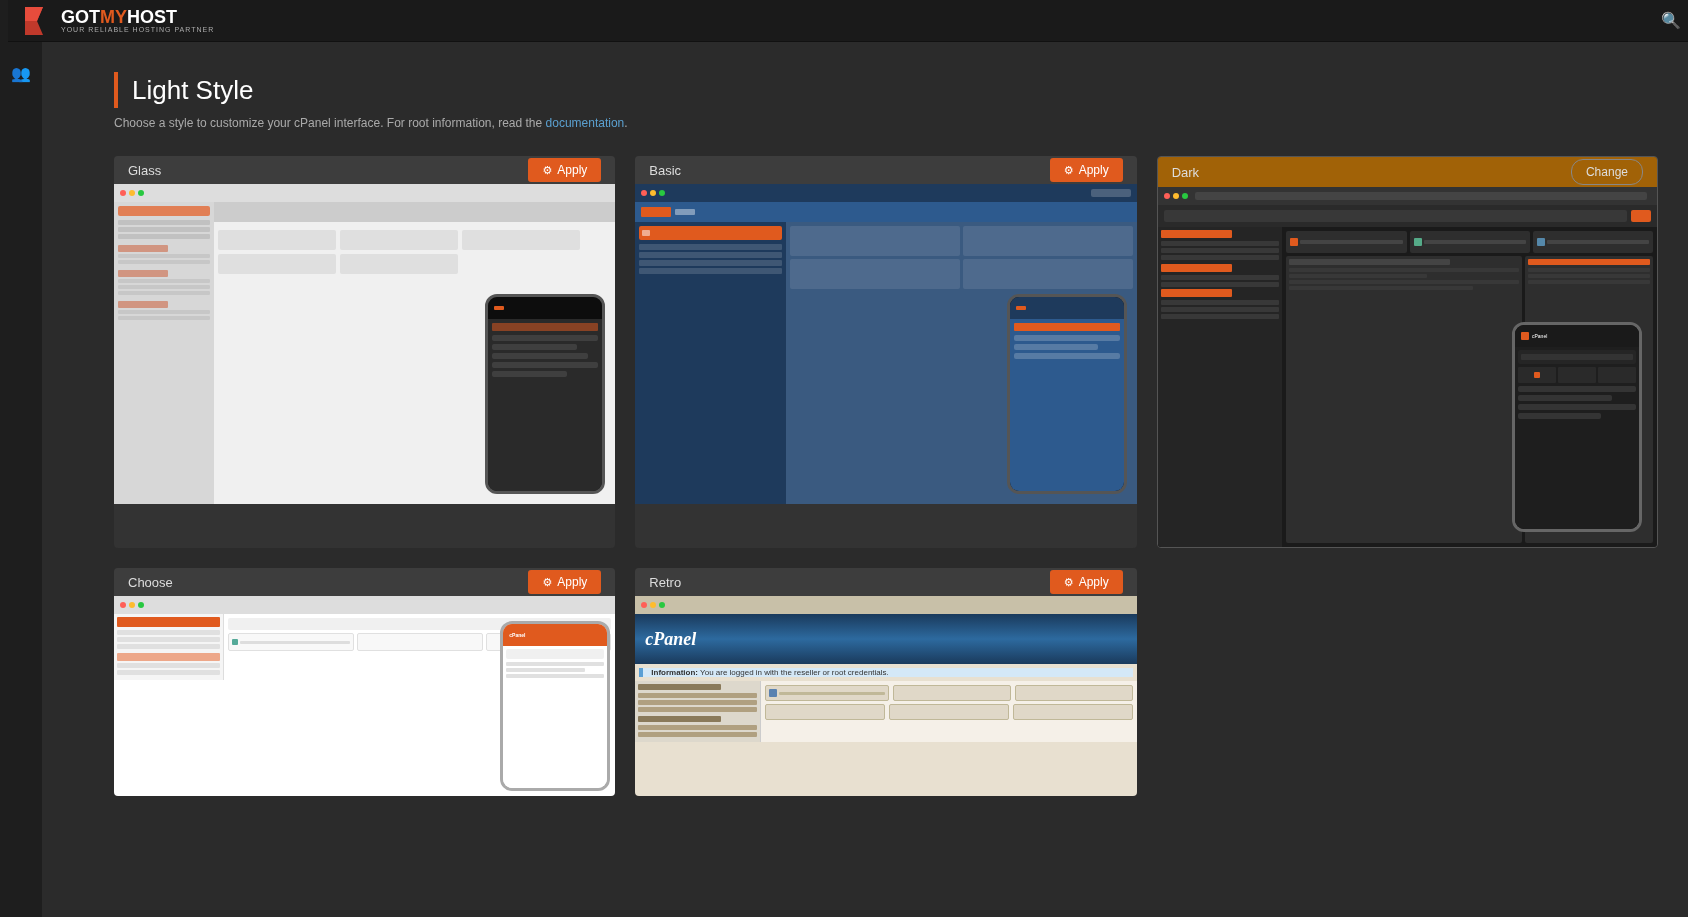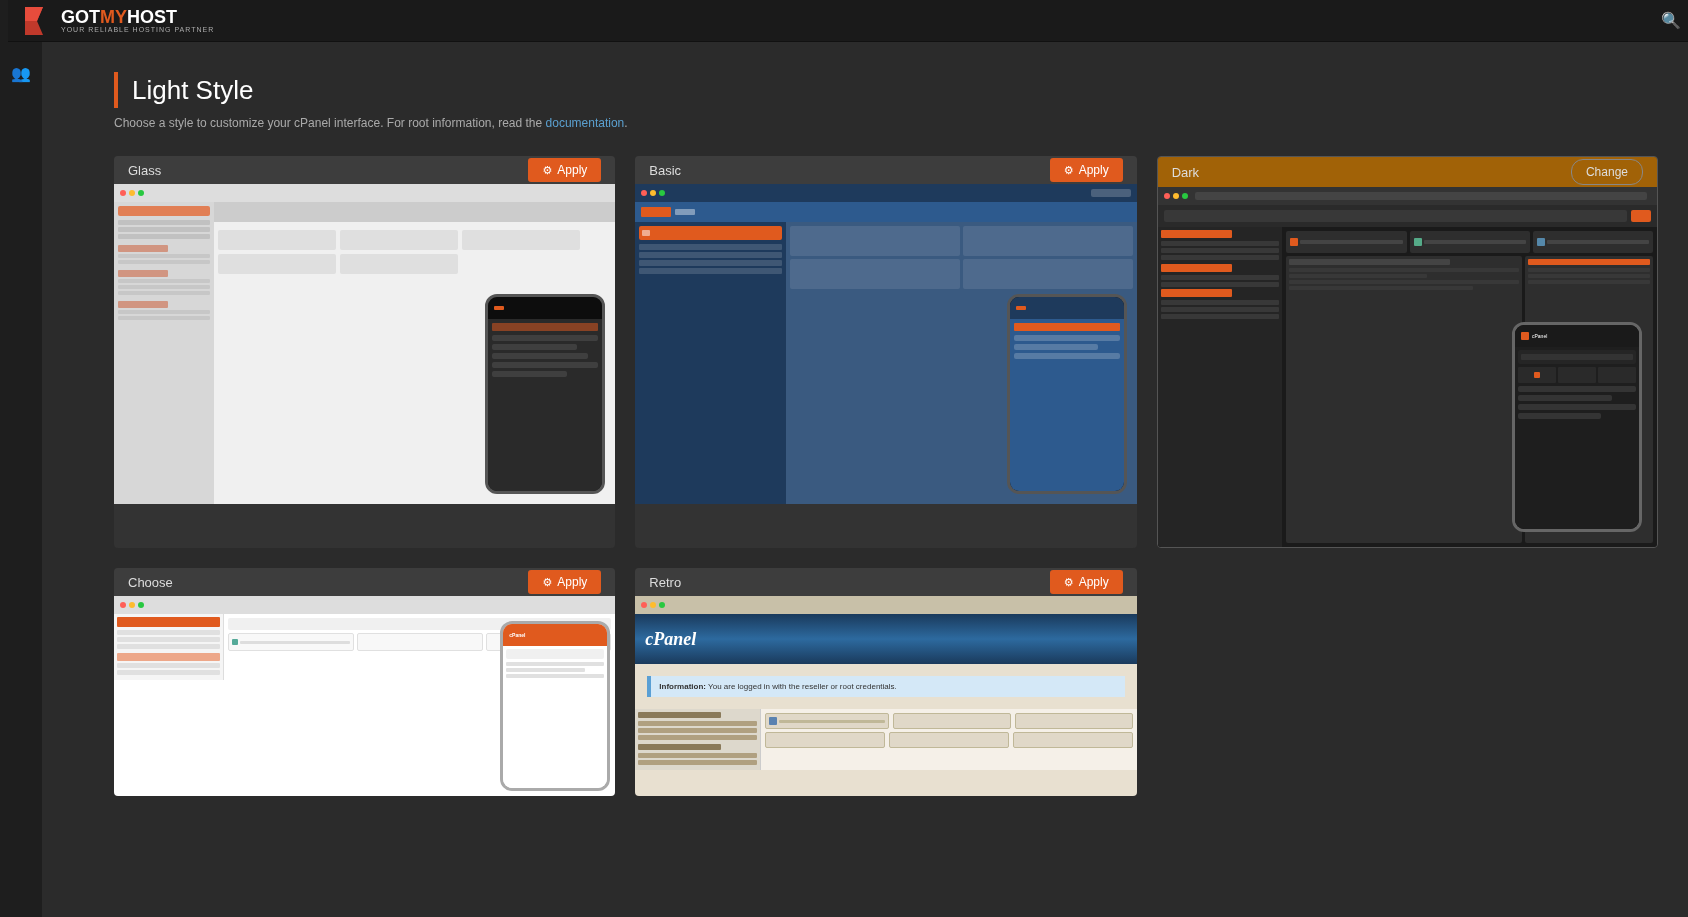--- a/index.html
+++ b/index.html
@@ -312,22 +312,22 @@
       font-size: 18px;
       font-weight: bold;
       font-style: italic;
       font-family: Georgia, serif;
     }
 
     
     .retro-info {
       background: #d4e8f7;
       border-left: 4px solid #5a9fd4;
-      padding: 6px 8px;
-      margin: 12px;
+      padding: 0 8px;
+      margin: 4px;
       font-size: 8px;
       color: #333;
     }
   </style>
 </head>
 <body>
 
 <div class="top-bar">
   <div class="logo">
 

